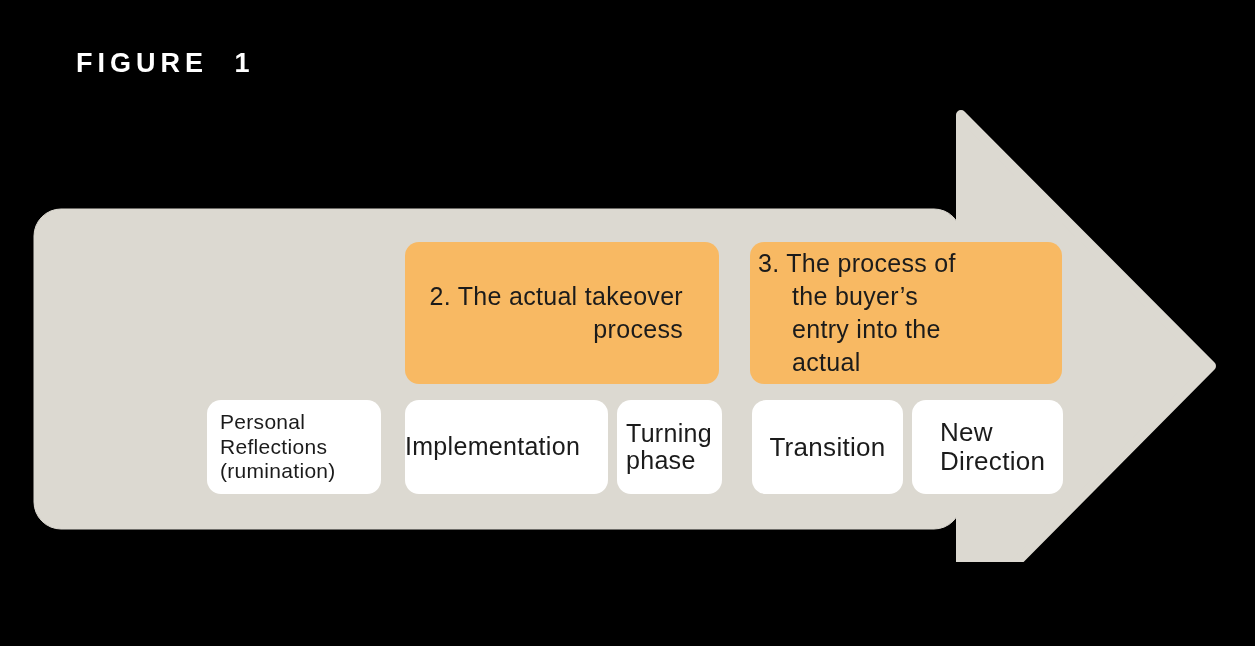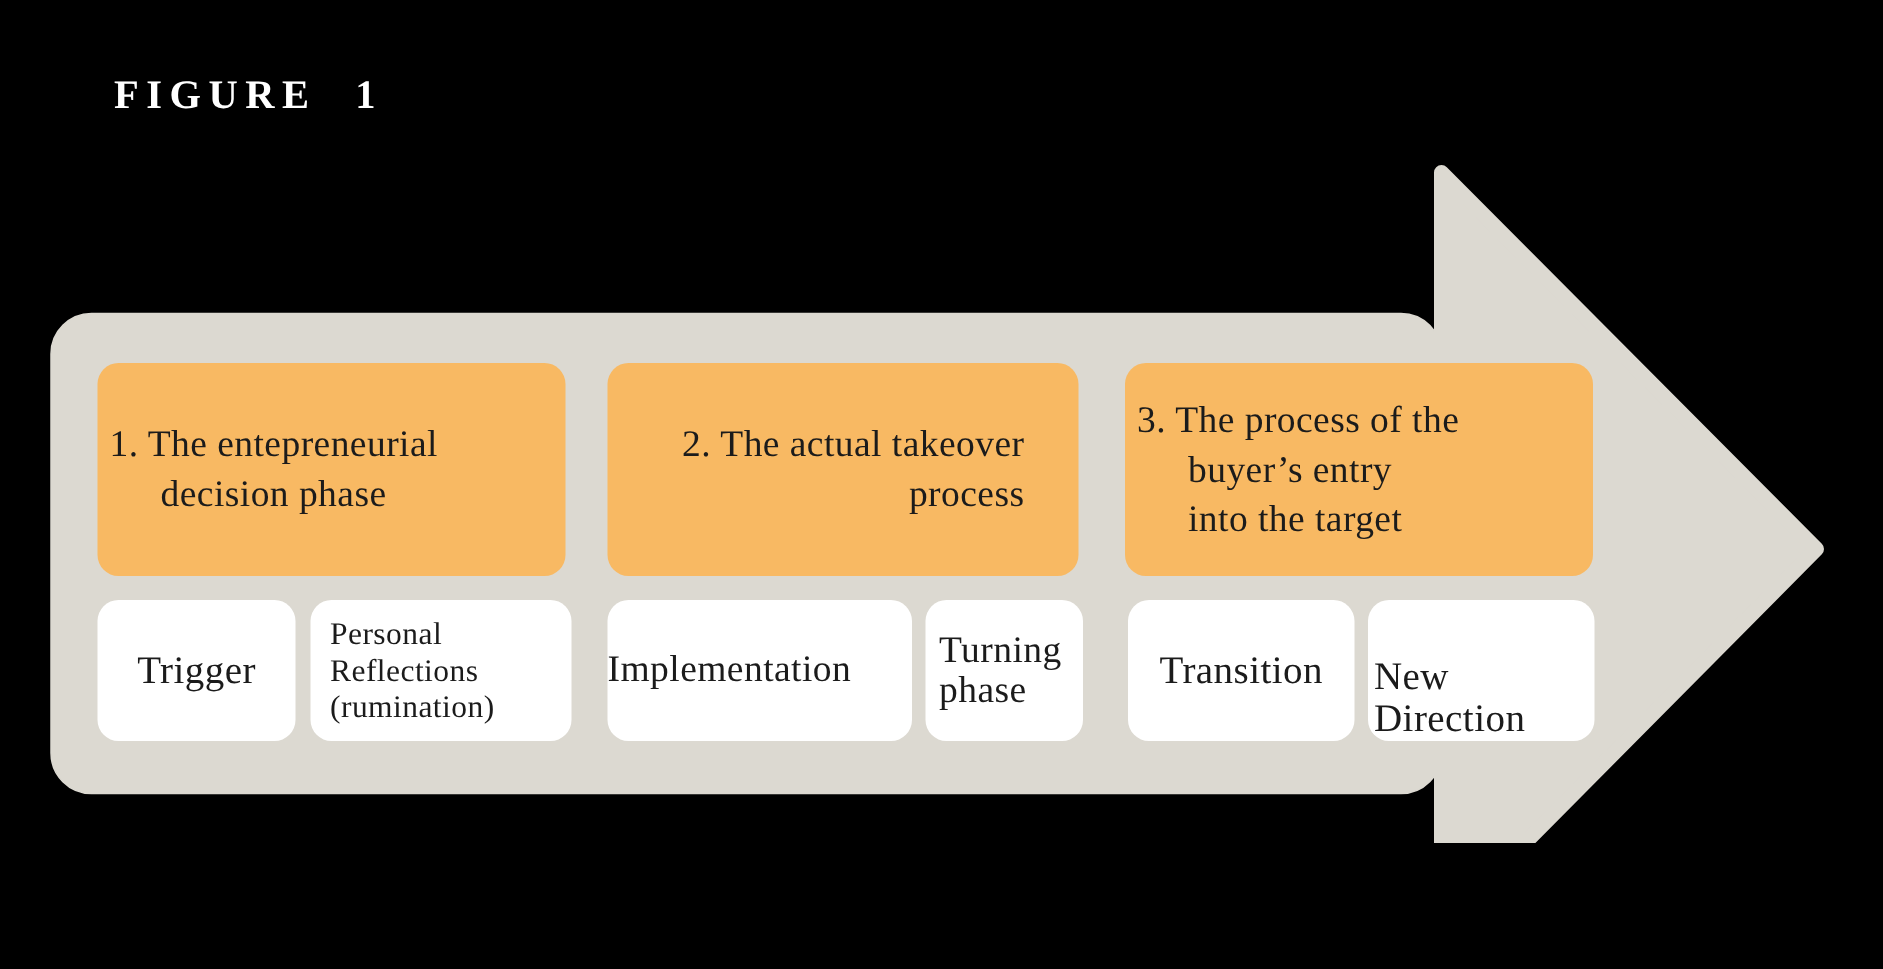--- a/index.html
+++ b/index.html
@@ -15,21 +15,21 @@
     margin: 0;
     padding: 0;
     background: var(--background);
   }
   .stage {
     position: relative;
     width: 1255px;
     height: 562px;
     background: var(--background);
     overflow: hidden;
-    font-family: Liberation Serif, serif;
+    font-family: Liberation Sans, sans-serif;
     color: var(--text);
     border-radius: 32px;
   }
   .figure-title {
     position: absolute;
     left: 76px;
     top: 48px;
     margin: 0;
     font-size: 27px;
     font-weight: 600;
@@ -79,49 +79,43 @@
     align-items: center;
     font-size: 26px;
     letter-spacing: 0.3px;
     line-height: 1.1;
   }
   .step-trigger        { left: 65px;  width: 132px; justify-content: center; }
   .step-reflections    { left: 207px; width: 174px; font-size: 21px; line-height: 1.17; padding-left: 13px; }
   .step-implementation { left: 405px; width: 203px; justify-content: flex-start; font-size: 25px; }
   .step-turning        { left: 617px; width: 105px; font-size: 25px; padding-left: 9px; }
   .step-transition     { left: 752px; width: 151px; justify-content: center; }
-  .step-newdirection   { left: 912px; width: 151px; padding-left: 4px; align-items: flex-end; }
+  .step-newdirection   { left: 912px; width: 151px; padding-left: 28px; }
 </style>
 </head>
 <body>
 
 <div class="stage">
 
   <h1 class="figure-title">FIGURE 1</h1>
 
   <svg class="arrow-svg" width="1255" height="646" viewBox="0 0 1255 646" aria-hidden="true">
     <rect class="arrow-shape" x="34" y="209" width="927" height="320" rx="27"></rect>
     <polygon class="arrow-shape" points="961,115 1211,366 961,618" stroke-width="10" stroke-linejoin="round"></polygon>
   </svg>
 
-  <div class="phase phase-1">
-    <p><span>1.</span> <span>The entepreneurial decision phase</span></p>
-  </div>
 
   <div class="phase phase-2">
     <p><span>2.</span> <span>The actual takeover process</span></p>
   </div>
 
   <div class="phase phase-3">
-    <p><span>3.</span> <span>The process of the buyer’s entry into the target</span></p>
+    <p><span>3.</span> <span>The process of the buyer’s entry into the actual</span></p>
   </div>
 
-  <div class="step step-trigger">
-    <span>Trigger</span>
-  </div>
 
   <div class="step step-reflections">
     <span>Personal Reflections (rumination)</span>
   </div>
 
   <div class="step step-implementation">
     <span>Implementation</span>
   </div>
 
   <div class="step step-turning">

